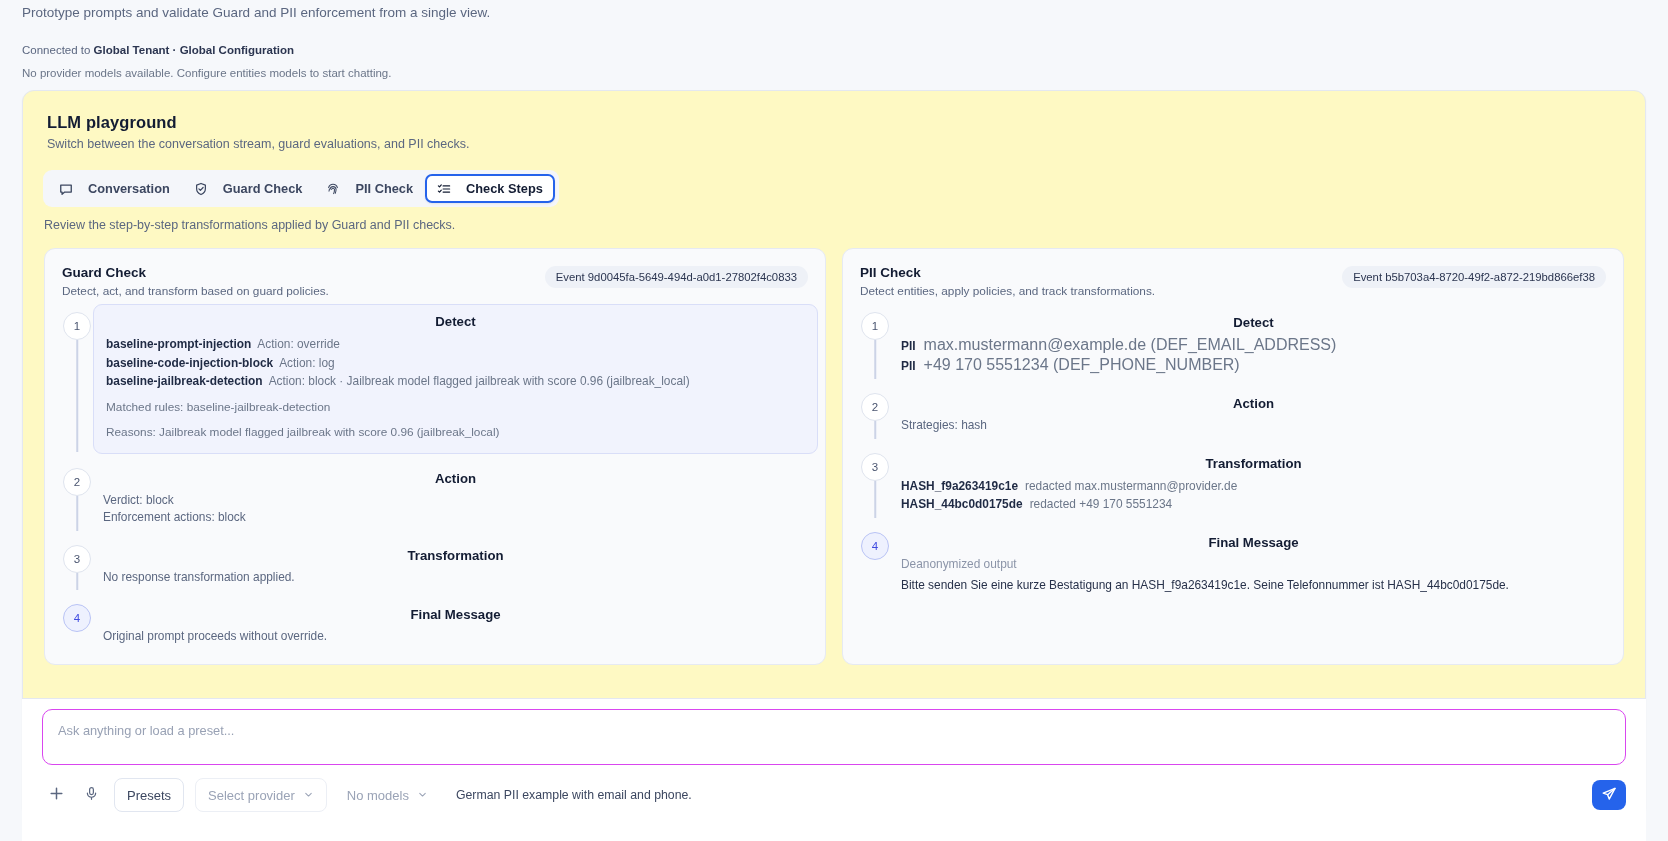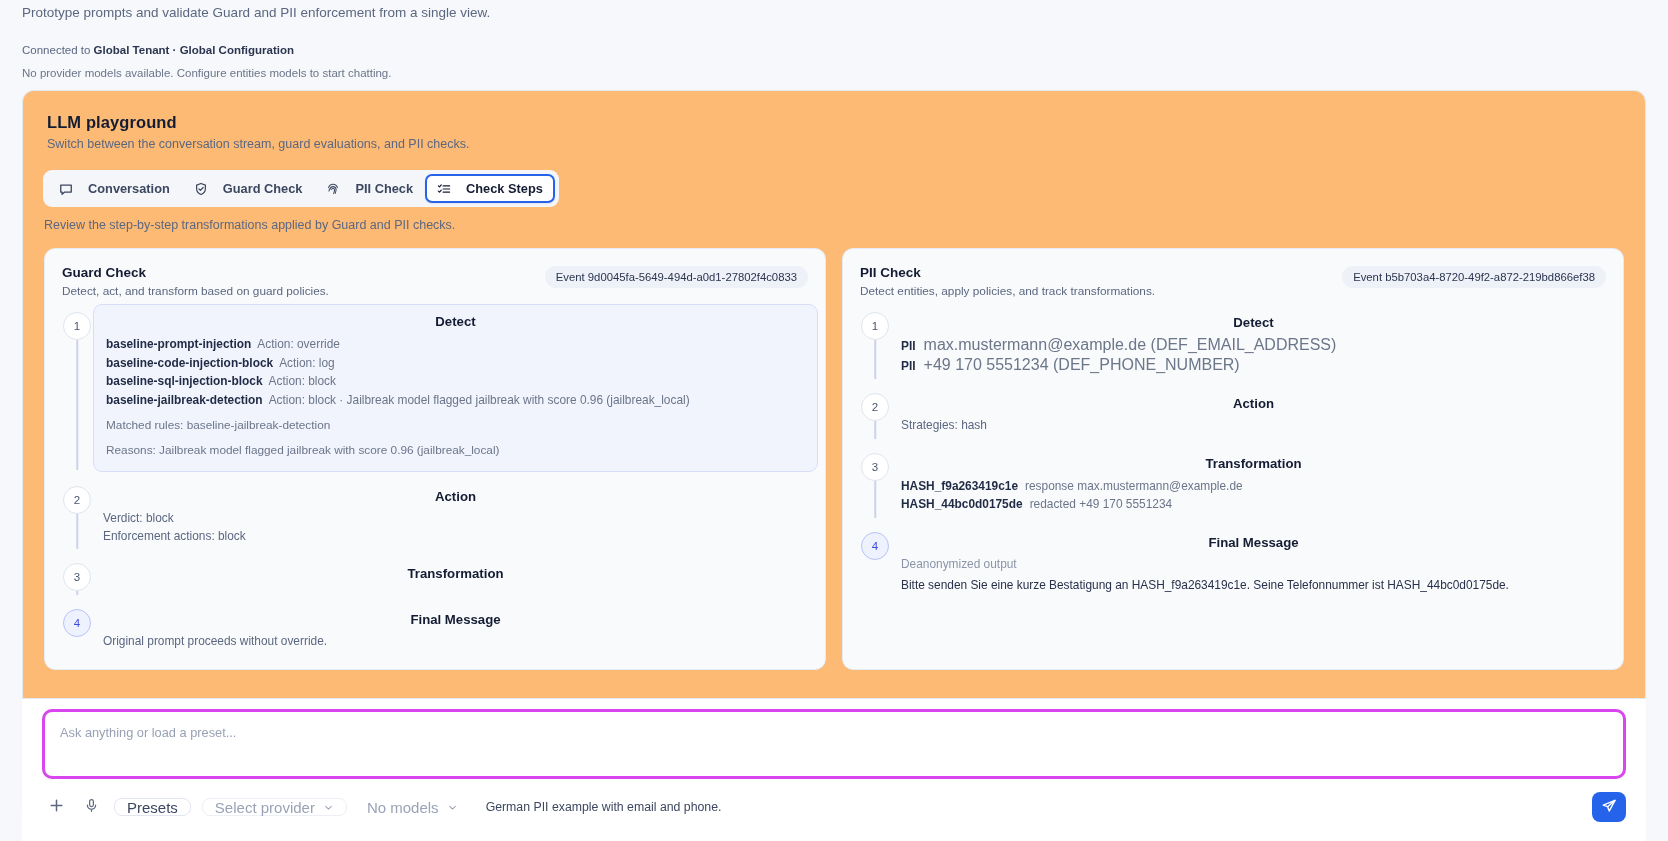--- a/index.html
+++ b/index.html
@@ -16,21 +16,21 @@
   
   .intro { padding:4px 22px 0 22px; }
   .intro-lead { font-size:13.5px; color:#5b6780; line-height:18px; margin-bottom:20px; }
   .intro-conn { font-size:11.5px; color:#5b6780; line-height:16px; margin-bottom:7px; }
   .intro-conn b { color:#2b3550; font-weight:700; }
   .intro-warn { font-size:11.5px; color:#6b7689; line-height:16px; }
 
   
   .card {
     position:absolute; left:22px; top:90px; width:1624px; height:728px;
-    background:#fdba74; border:1px solid #e4e8f0; border-radius:12px;
+    background:#fef9c3; border:1px solid #e4e8f0; border-radius:12px;
     box-shadow:0 1px 2px rgba(20,30,60,.04);
   }
   .card-head { padding:22px 24px 0 24px; }
   .card-title { font-size:16.5px; font-weight:700; color:#131c33; letter-spacing:.1px; }
   .card-sub { font-size:12.5px; color:#5b6780; margin-top:5px; }
 
   
   .tabs {
     display:inline-flex; align-items:center; gap:0;
     margin:19px 0 0 20px;
@@ -105,33 +105,33 @@
   .hash-name { font-weight:700; color:#1f2a44; font-size:11.9px; }
   .hash-val { color:#6b7689; font-size:11.9px; margin-left:7px; }
 
   
   .composer {
     position:absolute; left:22px; top:698px; width:1624px; height:143px;
     background:#ffffff; border-top:1px solid #e4e8f0;
   }
   .composer-inner { padding:10px 20px 0 20px; }
   .composer-box {
-    border:3px solid #d946ef; border-radius:10px; background:#fff;
-    height:70px; padding:13px 15px;
+    border:1px solid #d946ef; border-radius:10px; background:#fff;
+    height:56px; padding:13px 15px;
   }
   .composer-ph { font-size:12.8px; color:#98a1b4; }
   .composer-bar { display:flex; align-items:center; gap:11px; padding:13px 20px 0 22px; }
   .icon-btn {
     width:24px; height:24px; display:flex; align-items:center; justify-content:center;
     color:#5b6780; cursor:pointer; background:transparent; border:none;
   }
   .pill {
     display:flex; align-items:center; gap:8px;
     border:1px solid #e1e6f0; border-radius:8px; background:#fff;
-    font-size:15px; color:#3c4760; padding:6px 12px; cursor:pointer; height:18px;text-align:right;
+    font-size:13px; color:#3c4760; padding:6px 12px; cursor:pointer; height:34px;text-align:right;
   }
   .pill.ghost { color:#9aa3b6; border-color:#eceff5; }
   .pill.plain { border-color:transparent; background:transparent; color:#9aa3b6; padding:6px 8px; }
   .composer-note { font-size:12.3px; color:#3c4760; margin-left:8px; }
   .send-btn {
     margin-left:auto; width:34px; height:30px; border-radius:8px;
     background:#2563eb; display:flex; align-items:center; justify-content:center;
     cursor:pointer; border:none;
   }
 </style>
@@ -216,23 +216,20 @@
           </div>
           <div class="step-body">
             <div class="step-name">Detect</div>
             <div class="rule-row">
               <span class="rule-name">baseline-prompt-injection</span><span class="rule-action">Action: override</span>
             </div>
             <div class="rule-row">
               <span class="rule-name">baseline-code-injection-block</span><span class="rule-action">Action: log</span>
             </div>
             <div class="rule-row">
-              <span class="rule-name">baseline-sql-injection-block</span><span class="rule-action">Action: block</span>
-            </div>
-            <div class="rule-row">
               <span class="rule-name">baseline-jailbreak-detection</span><span class="rule-action">Action: block · Jailbreak model flagged jailbreak with score 0.96 (jailbreak_local)</span>
             </div>
             <div class="meta-row">Matched rules: baseline-jailbreak-detection</div>
             <div class="meta-row">Reasons: Jailbreak model flagged jailbreak with score 0.96 (jailbreak_local)</div>
           </div>
         </div>
 
         <div class="step">
           <div class="step-rail">
             <div class="step-num">2</div>
@@ -245,20 +242,21 @@
           </div>
         </div>
 
         <div class="step">
           <div class="step-rail">
             <div class="step-num">3</div>
             <div class="step-line"></div>
           </div>
           <div class="step-body">
             <div class="step-name">Transformation</div>
+            <div class="step-line-txt">No response transformation applied.</div>
           </div>
         </div>
 
         <div class="step current">
           <div class="step-rail">
             <div class="step-num">4</div>
 
           </div>
           <div class="step-body">
             <div class="step-name">Final Message</div>
@@ -308,21 +306,21 @@
         </div>
 
         <div class="step">
           <div class="step-rail">
             <div class="step-num">3</div>
             <div class="step-line"></div>
           </div>
           <div class="step-body">
             <div class="step-name">Transformation</div>
             <div class="rule-row">
-              <span class="hash-name">HASH_f9a263419c1e</span><span class="hash-val">response max.mustermann@example.de</span>
+              <span class="hash-name">HASH_f9a263419c1e</span><span class="hash-val">redacted max.mustermann@provider.de</span>
             </div>
             <div class="rule-row">
               <span class="hash-name">HASH_44bc0d0175de</span><span class="hash-val">redacted +49 170 5551234</span>
             </div>
           </div>
         </div>
 
         <div class="step current">
           <div class="step-rail">
             <div class="step-num">4</div>

